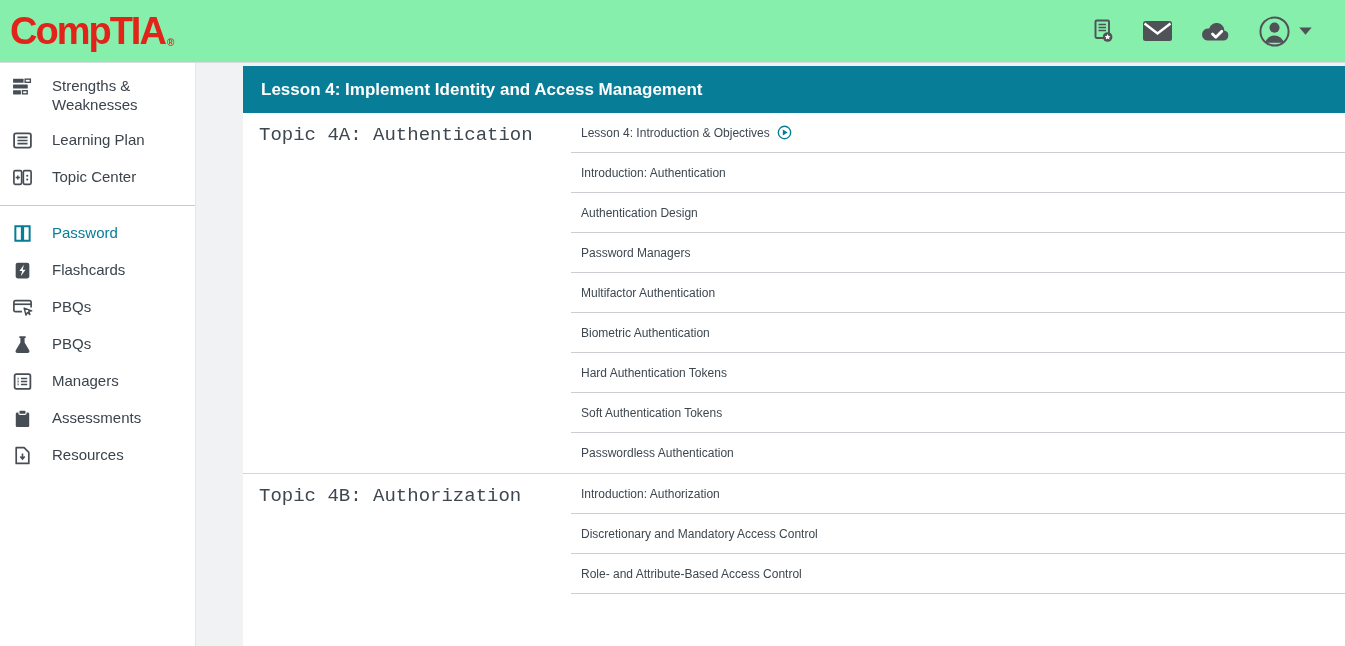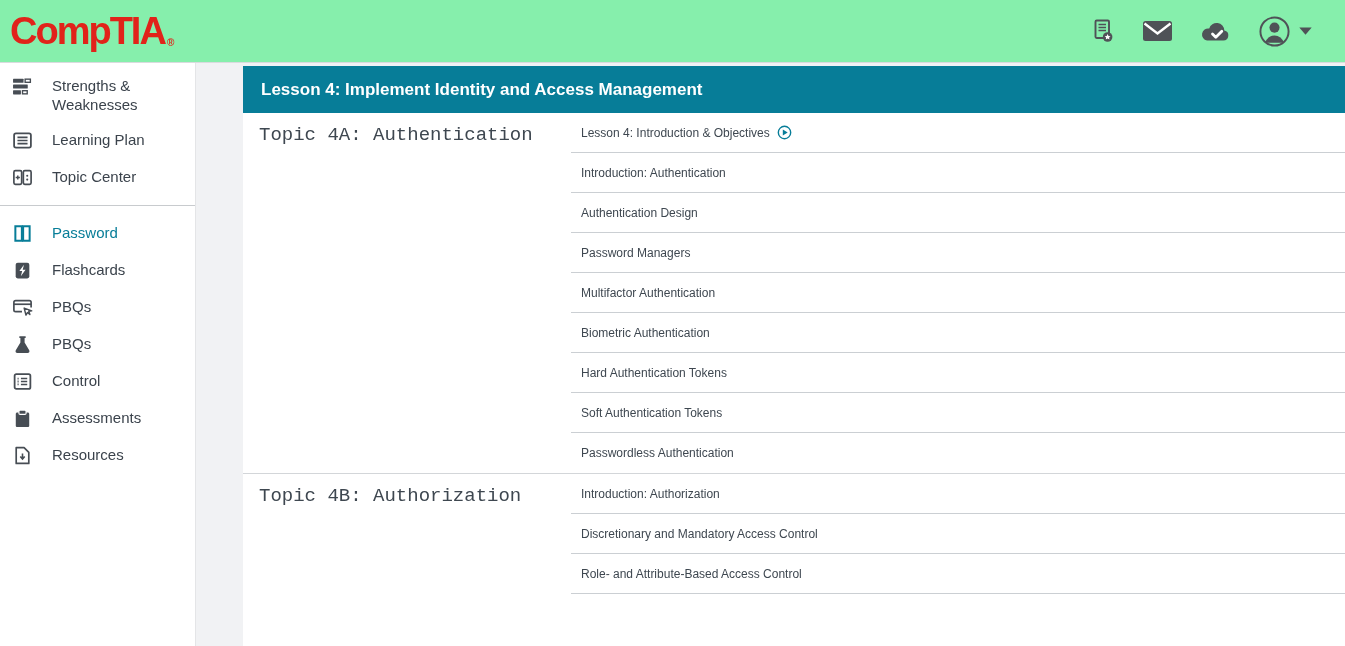--- a/index.html
+++ b/index.html
@@ -208,21 +208,21 @@
         <span class="nav-label">PBQs</span>
       </div>
       <div class="nav-item">
         <span class="nav-icon">
           <svg viewBox="0 0 20 20" fill="none" stroke="currentColor" stroke-width="1.7">
             <rect x="2.5" y="3" width="15" height="14" rx="1.6"></rect>
             <path d="M8.5 7.2h6M8.5 10h6M8.5 12.8h6" stroke-width="1.4"></path>
             <path d="M5.3 7.2h1M5.3 10h1M5.3 12.8h1" stroke-width="1.7"></path>
           </svg>
         </span>
-        <span class="nav-label">Control</span>
+        <span class="nav-label">Managers</span>
       </div>
       <div class="nav-item">
         <span class="nav-icon">
           <svg viewBox="0 0 20 20">
             <path fill="currentColor" d="M5 4.2h10c.8 0 1.4.6 1.4 1.4v11.2c0 .8-.6 1.4-1.4 1.4H5c-.8 0-1.4-.6-1.4-1.4V5.6c0-.8.6-1.4 1.4-1.4z"></path>
             <rect x="6.6" y="2" width="6.8" height="4" rx="1.1" fill="currentColor" stroke="#fff" stroke-width="1.1"></rect>
           </svg>
         </span>
         <span class="nav-label">Assessments</span>
       </div>

